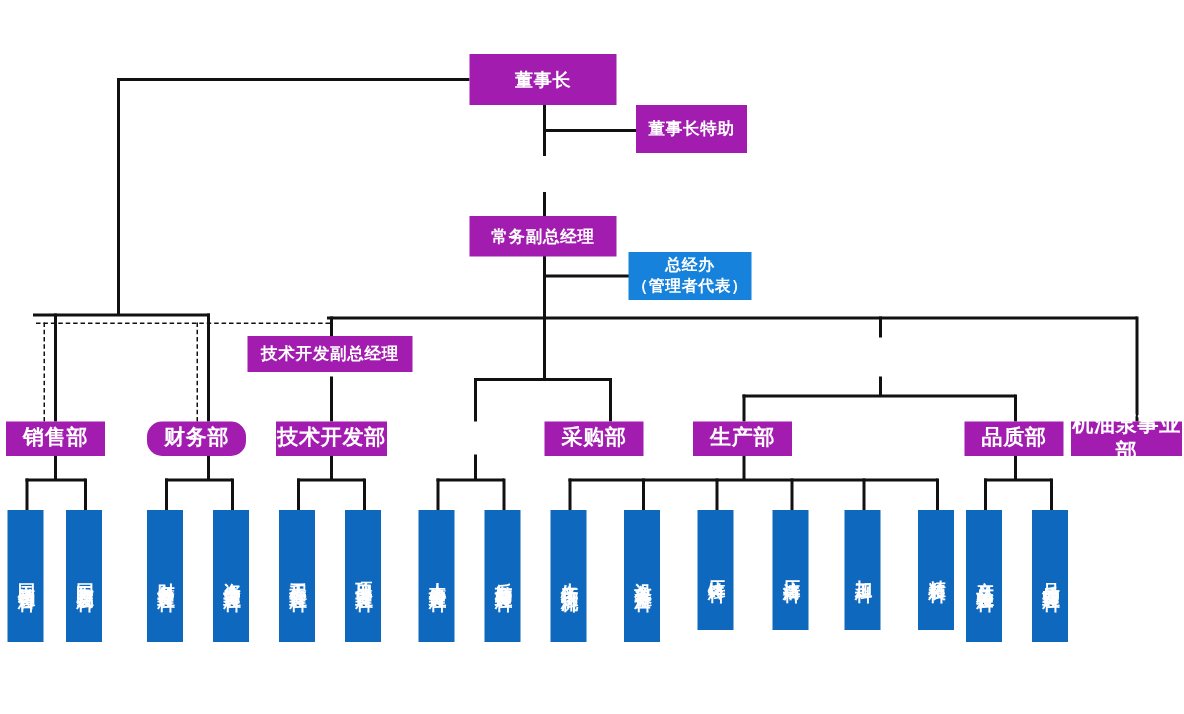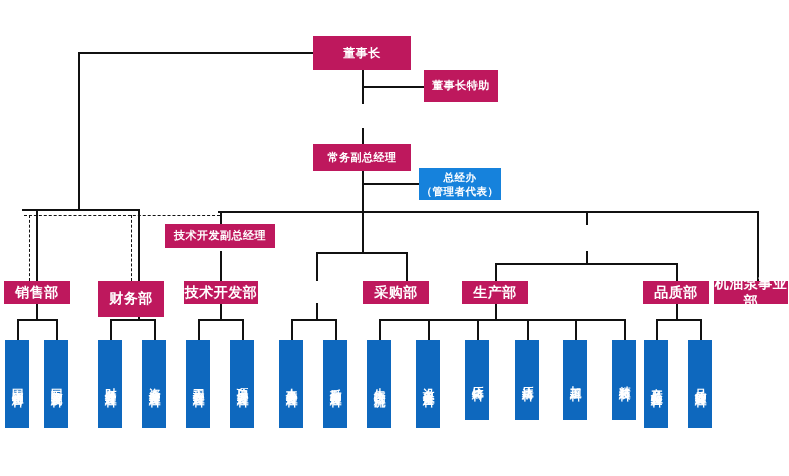--- a/index.html
+++ b/index.html
@@ -12,21 +12,21 @@
     position:relative;
     width:789px;
     height:476px;
     background:#ffffff;
     overflow:hidden;
   }
   
   .node{
     position:absolute;
     box-sizing:border-box;
-    background:#be185d;
+    background:#a21caf;
     color:#ffffff;
     display:flex;
     align-items:center;
     justify-content:center;
     text-align:center;
     line-height:1.25;
     letter-spacing:0.5px;
     font-weight:700;
     z-index:5;
   }
@@ -156,21 +156,21 @@
 
   <div class="node light two-line" style="left:419px; top:168px; width:82px; height:32px;">
     <span>总经办</span>
     <span>（管理者代表）</span>
   </div>
 
   <div class="node lvl2" style="left:165px; top:224px; width:110px; height:24px;">技术开发副总经理</div>
 
 
   <div class="node dept" style="left:4px;   top:281px; width:66px; height:23px;">销售部</div>
-  <div class="node dept" style="left:98px;  top:281px; width:66px; height:36px;">财务部</div>
+  <div class="node dept" style="left:98px;  top:281px; width:66px; height:23px;border-radius:10px;">财务部</div>
   <div class="node dept" style="left:184px; top:281px; width:74px; height:23px;font-family:Liberation Serif, serif;">技术开发部</div>
   <div class="node dept" style="left:363px; top:281px; width:66px; height:23px;">采购部</div>
   <div class="node dept" style="left:643px; top:281px; width:66px; height:23px;">品质部</div>
   <div class="node dept" style="left:462px; top:281px; width:66px; height:23px;">生产部</div>
   <div class="node dept" style="left:714px; top:281px; width:74px; height:23px;">机油泵事业部</div>
 
   <div class="leaf" style="left:5px;   top:340px; width:24px; height:88px;">国内销售科</div>
   <div class="leaf" style="left:44px;  top:340px; width:24px; height:88px;">国际贸易科</div>
   <div class="leaf" style="left:98px;  top:340px; width:24px; height:88px;">财务管理科</div>
   <div class="leaf" style="left:142px; top:340px; width:24px; height:88px;">资金管理科</div>

